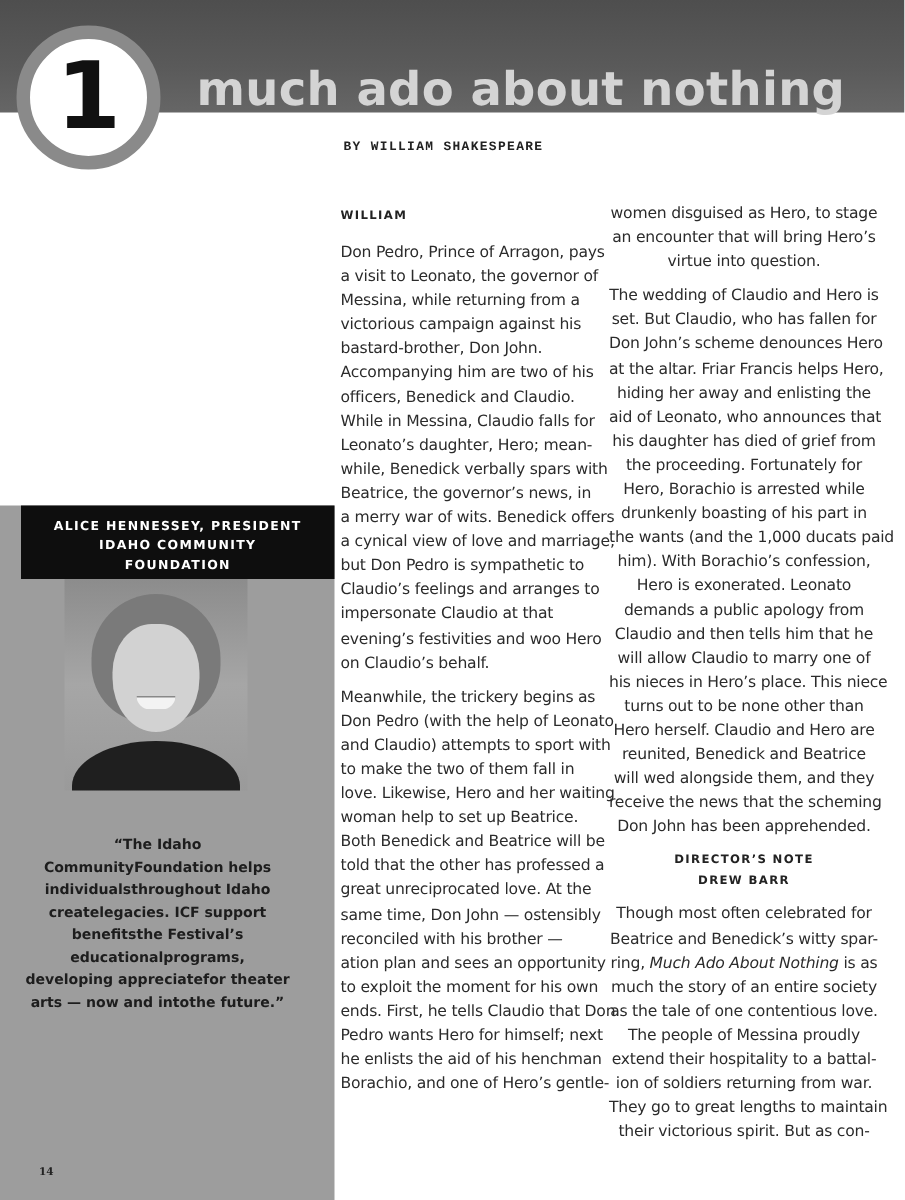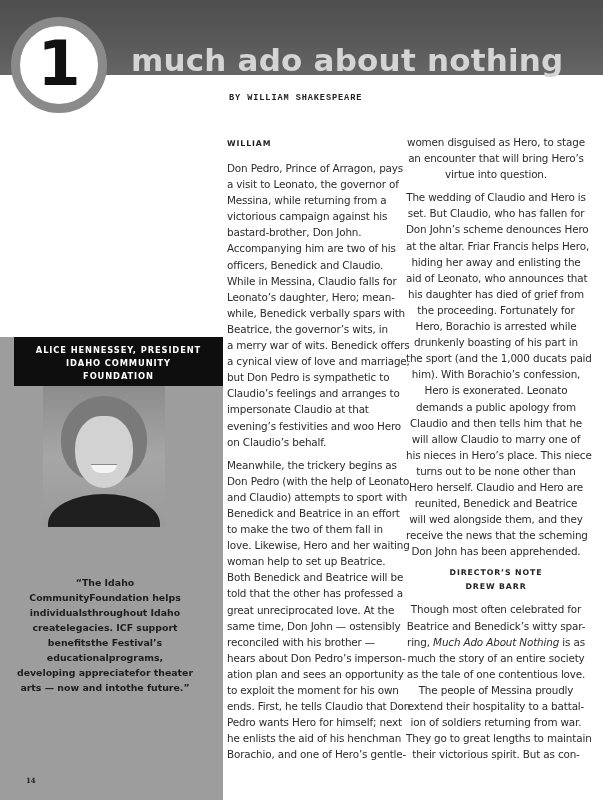--- a/index.html
+++ b/index.html
@@ -62,21 +62,21 @@
     position: absolute; left: 48px; top: 78px; width: 26px; height: 8px;
     border-radius: 0 0 13px 13px; background: #f3f3f3; border-top: 1px solid #888;
   }
   .photo .body {
     position: absolute; left: 5px; top: 108px; width: 112px; height: 60px;
     border-radius: 50% 50% 0 0; background: #1f1f1f;
   }
   .quote {
     position: absolute; left: 16px; top: 219px; width: 178px;
     font-family: "DejaVu Sans", sans-serif; font-weight: bold;
-    font-size: 9.4px; line-height: 15px; text-align: center; color: #1d1d1d; margin-top: 19px;
+    font-size: 9.4px; line-height: 15px; text-align: center; color: #1d1d1d;
   }
   .page-num {
     position: absolute; left: 26px; top: 439px;
     font-family: "DejaVu Serif", serif; font-weight: bold; font-size: 7px; color: #222;
   }
   .col {
     position: absolute; font-family: "DejaVu Sans", sans-serif;
     font-size: 10.4px; line-height: 16.1px; color: #2b2b2b; letter-spacing: -0.15px;
   }
   .col1 { left: 227px; top: 137px; width: 176px; }
@@ -124,44 +124,42 @@
       <span class="line">Don Pedro, Prince of Arragon, pays</span>
       <span class="line">a visit to Leonato, the governor of</span>
       <span class="line">Messina, while returning from a</span>
       <span class="line">victorious campaign against his</span>
       <span class="line">bastard-brother, Don John.</span>
       <span class="line">Accompanying him are two of his</span>
       <span class="line">officers, Benedick and Claudio.</span>
       <span class="line">While in Messina, Claudio falls for</span>
       <span class="line">Leonato’s daughter, Hero; mean-</span>
       <span class="line">while, Benedick verbally spars with</span>
-      <span class="line">Beatrice, the governor’s wits, in</span>
+      <span class="line">Beatrice, the governor’s news, in</span>
       <span class="line">a merry war of wits. Benedick offers</span>
       <span class="line">a cynical view of love and marriage,</span>
       <span class="line">but Don Pedro is sympathetic to</span>
       <span class="line">Claudio’s feelings and arranges to</span>
       <span class="line">impersonate Claudio at that</span>
       <span class="line">evening’s festivities and woo Hero</span>
       <span class="line">on Claudio’s behalf.</span>
     </p>
   <div class="gap-s"></div>
   <p id="c1p1">
       <span class="line">Meanwhile, the trickery begins as</span>
       <span class="line">Don Pedro (with the help of Leonato</span>
       <span class="line">and Claudio) attempts to sport with</span>
-      <span class="line">Benedick and Beatrice in an effort</span>
       <span class="line">to make the two of them fall in</span>
       <span class="line">love. Likewise, Hero and her waiting</span>
       <span class="line">woman help to set up Beatrice.</span>
       <span class="line">Both Benedick and Beatrice will be</span>
       <span class="line">told that the other has professed a</span>
       <span class="line">great unreciprocated love. At the</span>
       <span class="line">same time, Don John — ostensibly</span>
       <span class="line">reconciled with his brother —</span>
-      <span class="line">hears about Don Pedro’s imperson-</span>
       <span class="line">ation plan and sees an opportunity</span>
       <span class="line">to exploit the moment for his own</span>
       <span class="line">ends. First, he tells Claudio that Don</span>
       <span class="line">Pedro wants Hero for himself; next</span>
       <span class="line">he enlists the aid of his henchman</span>
       <span class="line">Borachio, and one of Hero’s gentle-</span>
     </p>
 </div>
 
 <div class="col col2">
@@ -175,21 +173,21 @@
       <span class="line">The wedding of Claudio and Hero is</span>
       <span class="line">set. But Claudio, who has fallen for</span>
       <span class="line">Don John’s scheme denounces Hero</span>
       <span class="line">at the altar. Friar Francis helps Hero,</span>
       <span class="line">hiding her away and enlisting the</span>
       <span class="line">aid of Leonato, who announces that</span>
       <span class="line">his daughter has died of grief from</span>
       <span class="line">the proceeding. Fortunately for</span>
       <span class="line">Hero, Borachio is arrested while</span>
       <span class="line">drunkenly boasting of his part in</span>
-      <span class="line">the sport (and the 1,000 ducats paid</span>
+      <span class="line">the wants (and the 1,000 ducats paid</span>
       <span class="line">him). With Borachio’s confession,</span>
       <span class="line">Hero is exonerated. Leonato</span>
       <span class="line">demands a public apology from</span>
       <span class="line">Claudio and then tells him that he</span>
       <span class="line">will allow Claudio to marry one of</span>
       <span class="line">his nieces in Hero’s place. This niece</span>
       <span class="line">turns out to be none other than</span>
       <span class="line">Hero herself. Claudio and Hero are</span>
       <span class="line">reunited, Benedick and Beatrice</span>
       <span class="line">will wed alongside them, and they</span>

